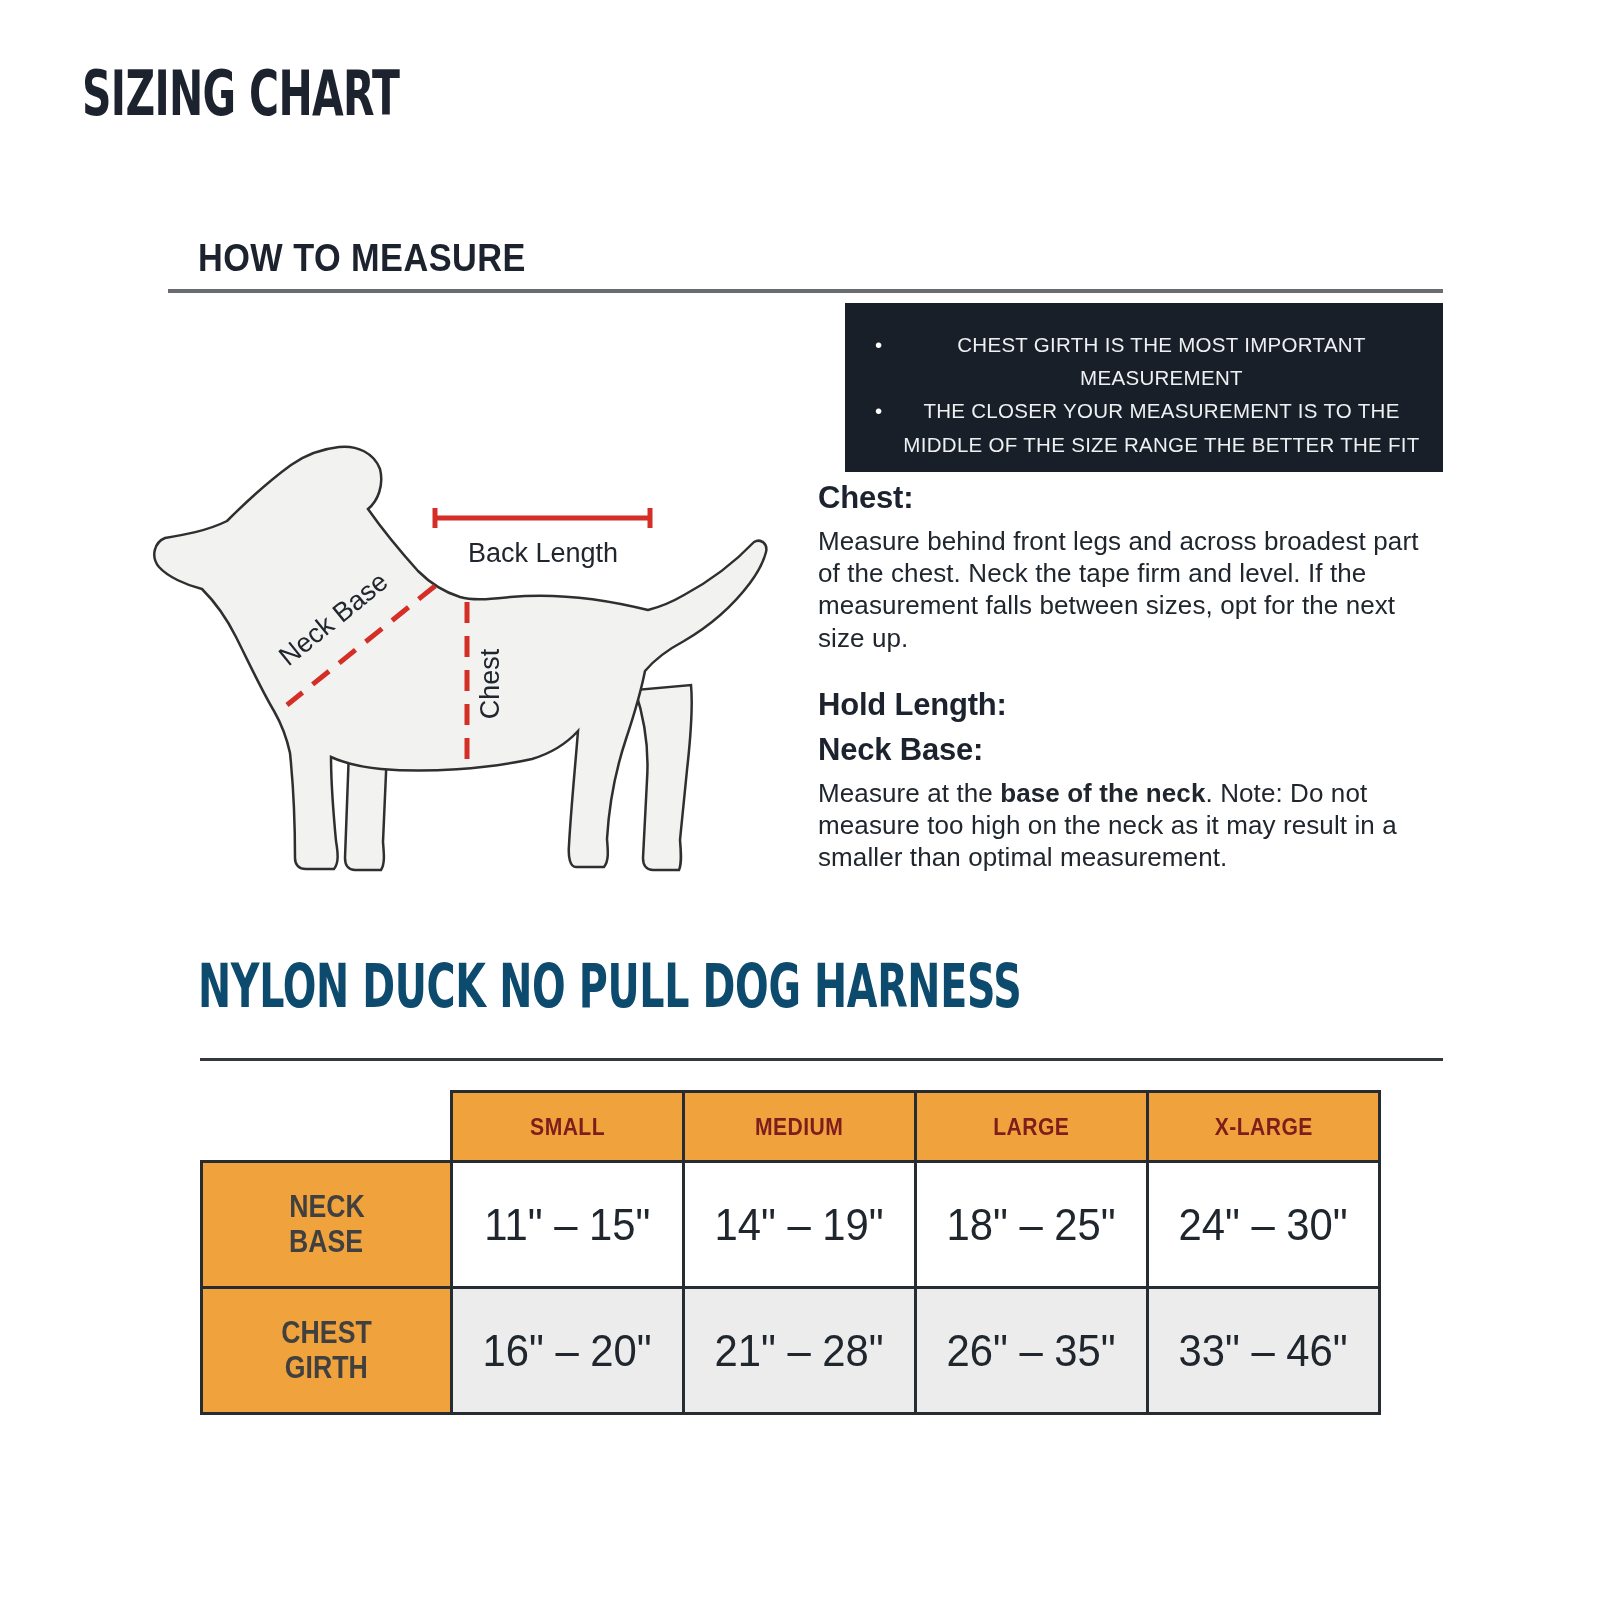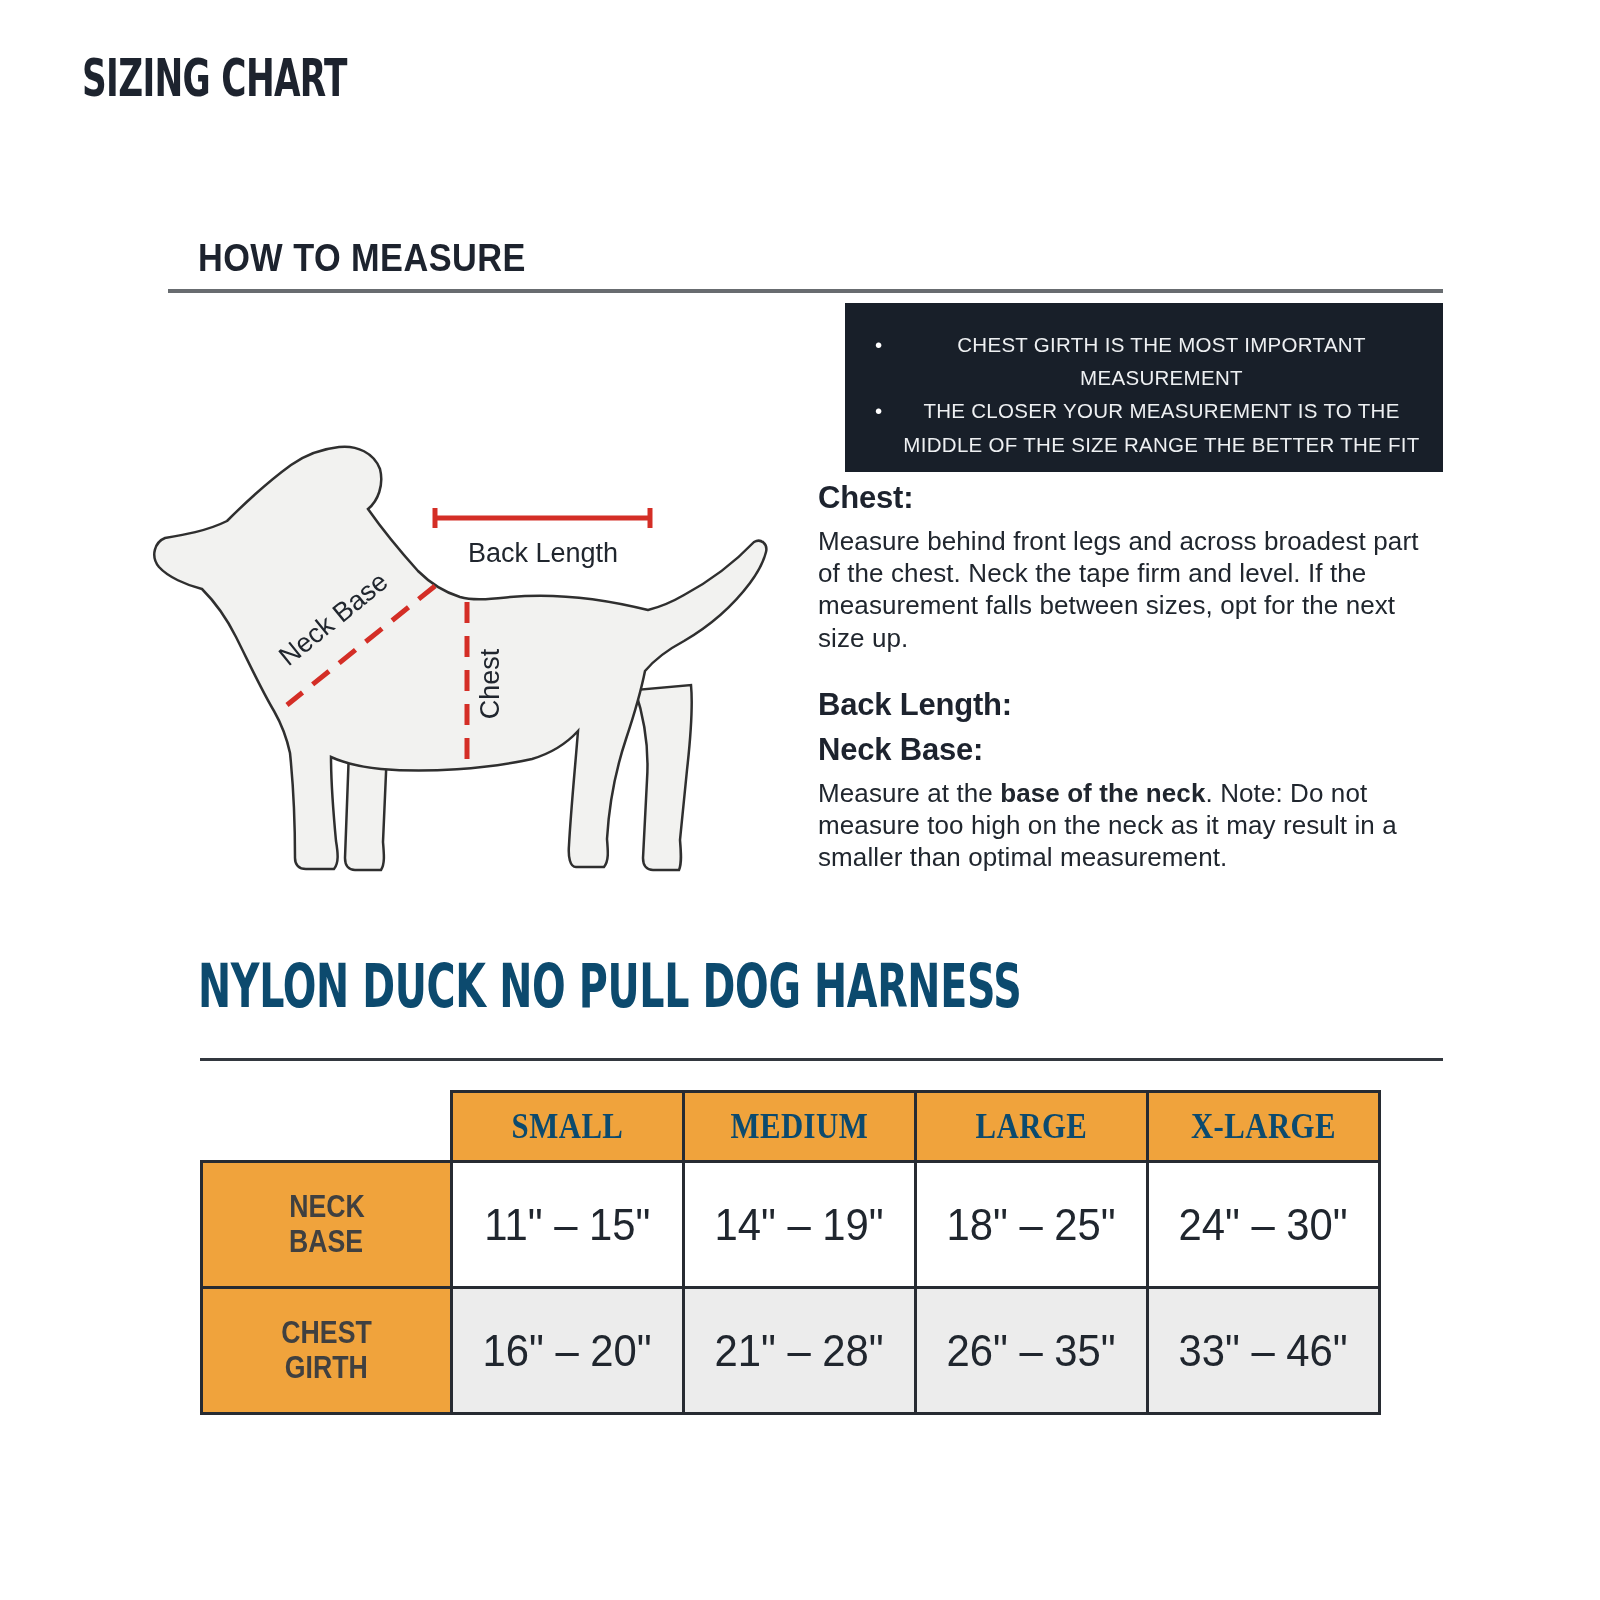--- a/index.html
+++ b/index.html
@@ -1,21 +1,21 @@
 <!DOCTYPE html>
 <html><head>
 <meta charset="utf-8">
 <style>
   html,body{margin:0;padding:0;background:#ffffff;}
   body{width:1600px;height:1600px;position:relative;font-family:"Liberation Sans",sans-serif;color:#1d232e;overflow:hidden;}
   .abs{position:absolute;}
   .cond{display:inline-block;transform-origin:left center;white-space:nowrap;}
 
   
-  .h-sizing{left:82px;top:52px;font-family:"DejaVu Sans",sans-serif;font-weight:700;font-size:52px;line-height:1;color:#1d232e;}
+  .h-sizing{left:82px;top:63px;font-family:"DejaVu Sans",sans-serif;font-weight:700;font-size:62px;line-height:1;color:#1d232e;}
   .h-sizing .cond{transform:scaleX(0.66);letter-spacing:-1px;}
   .h-howto{left:166px;top:238px;font-weight:700;font-size:39px;line-height:1;color:#1d232e;margin-left:32px;}
   .h-howto .cond{transform:scaleX(0.88);letter-spacing:0.5px;}
   .rule1{left:168px;top:289px;width:1275px;height:4px;background:#686c70;}
   .h-product{left:198px;top:956px;font-family:"DejaVu Sans",sans-serif;font-weight:700;font-size:60px;line-height:1;color:#0c4a6e;}
   .h-product .cond{transform:scaleX(0.66);letter-spacing:-0.5px;}
   .rule2{left:200px;top:1058px;width:1243px;height:3px;background:#33383f;}
 
   
   .tips{left:845px;top:303px;width:598px;height:169px;background:#181f29;box-sizing:border-box;padding:25px 14px 0 30px;}
@@ -30,21 +30,21 @@
   .sections b{font-weight:700;}
 
   
   table.sizes{left:200px;top:1090px;border-collapse:collapse;table-layout:fixed;}
   table.sizes col.c-label{width:250px;}
   table.sizes col.c-data{width:232px;}
   table.sizes td,table.sizes th{border:3px solid #272b32;text-align:center;vertical-align:middle;box-sizing:border-box;padding:0;}
   table.sizes tr.hdr{height:70px;}
   table.sizes tr.body{height:126px;}
   .corner{border:none !important;background:#ffffff;}
-  .sizehead{background:#f0a33c;color:#0c4a6e;font-size:35px;font-weight:700;font-family:Liberation Serif, serif;}
+  .sizehead{background:#f0a33c;color:#7f1d1d;font-size:24px;font-weight:700;}
   .sizehead .cond{transform:scaleX(0.88);transform-origin:center;letter-spacing:0.5px;}
   .rowlabel{background:#f0a33c;color:#404040;font-size:31px;font-weight:700;line-height:1.12;}
   .rowlabel .cond{transform:scaleX(0.86);transform-origin:center;}
   .val{font-size:44px;font-weight:400;color:#20262e;background:#ffffff;}
   .val .cond{transform:scaleX(0.95);transform-origin:center;}
   tr.alt .val{background:#ececec;}
 
   
   .dog-wrap{left:135px;top:390px;width:645px;height:492px;}
   svg text{font-family:"Liberation Sans",sans-serif;}
@@ -122,21 +122,21 @@
   <ul>
     <li>CHEST GIRTH IS THE MOST IMPORTANT MEASUREMENT</li>
     <li>THE CLOSER YOUR MEASUREMENT IS TO THE MIDDLE OF THE SIZE RANGE THE BETTER THE FIT</li>
   </ul>
 </div>
 
 <div class="abs sections">
   <h3>Chest:</h3>
   <p>Measure behind front legs and across broadest part of the chest. Neck the tape firm and level. If the measurement falls between sizes, opt for the next size up.</p>
 
-  <h3>Back Length:</h3>
+  <h3>Hold Length:</h3>
 
   <h3>Neck Base:</h3>
   <p><span>Measure at the </span><b>base of the neck</b><span>. Note: Do not measure too high on the neck as it may result in a smaller than optimal measurement.</span></p>
 </div>
 
 <div class="abs h-product">
   <span class="cond">NYLON DUCK NO PULL DOG HARNESS</span>
 </div>
 <div class="abs rule2"></div>
 

